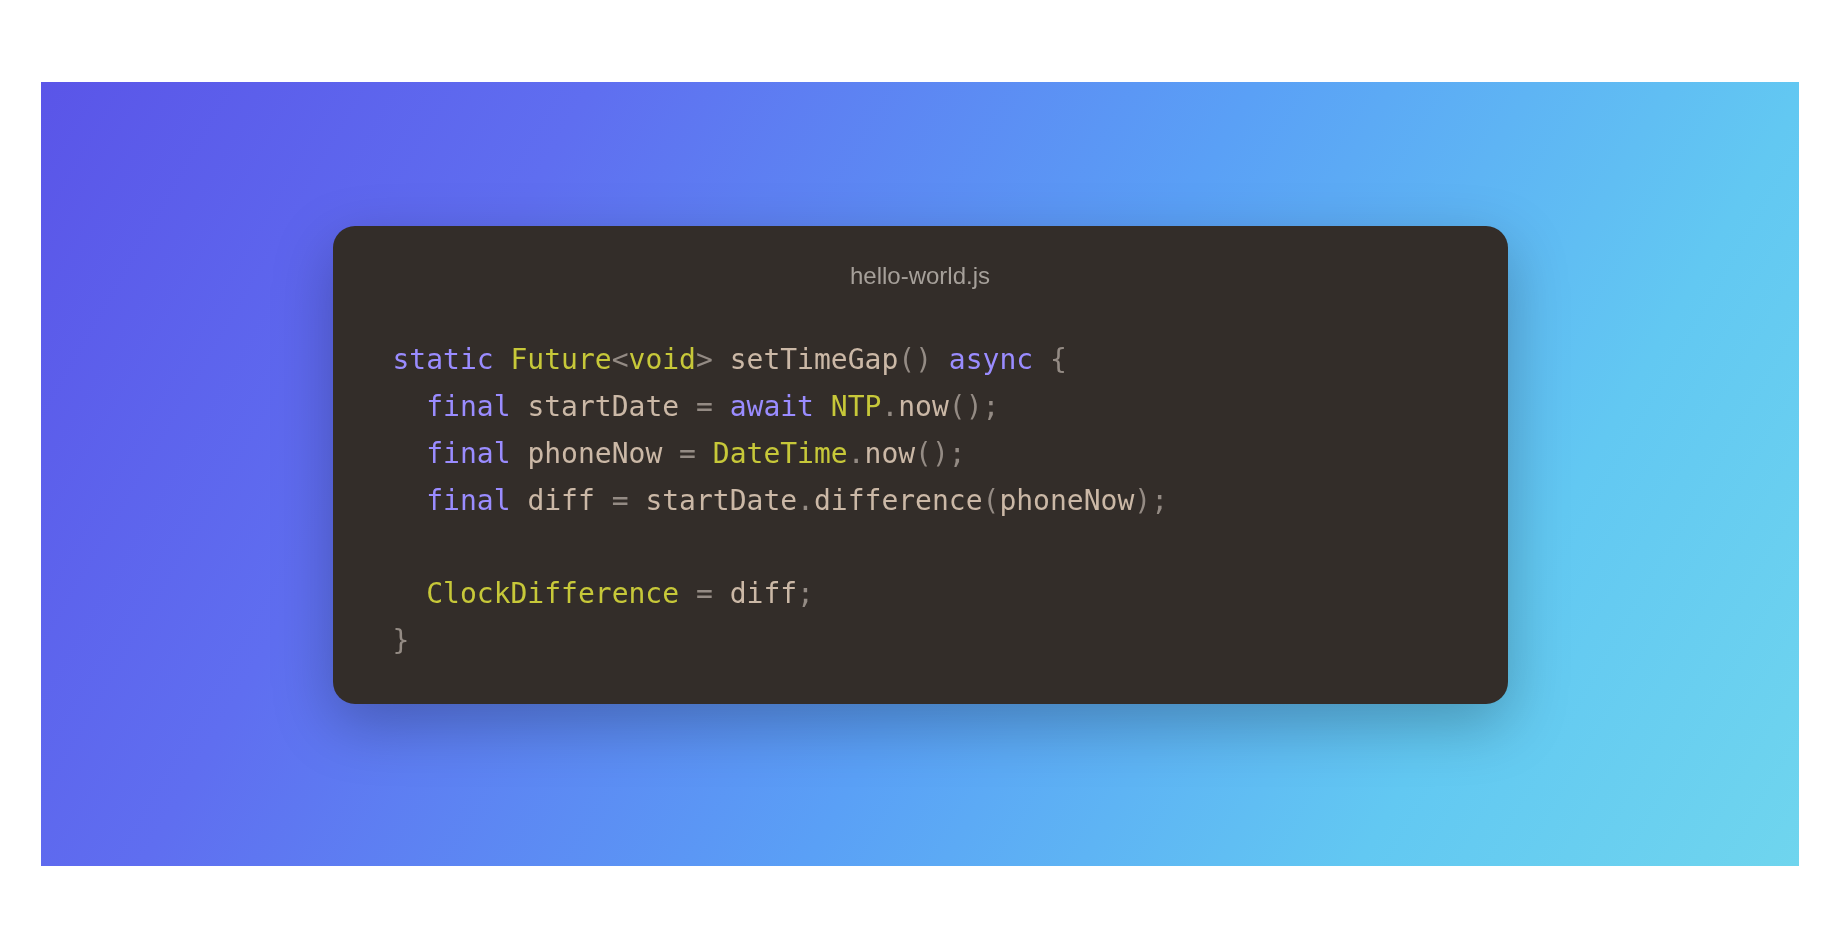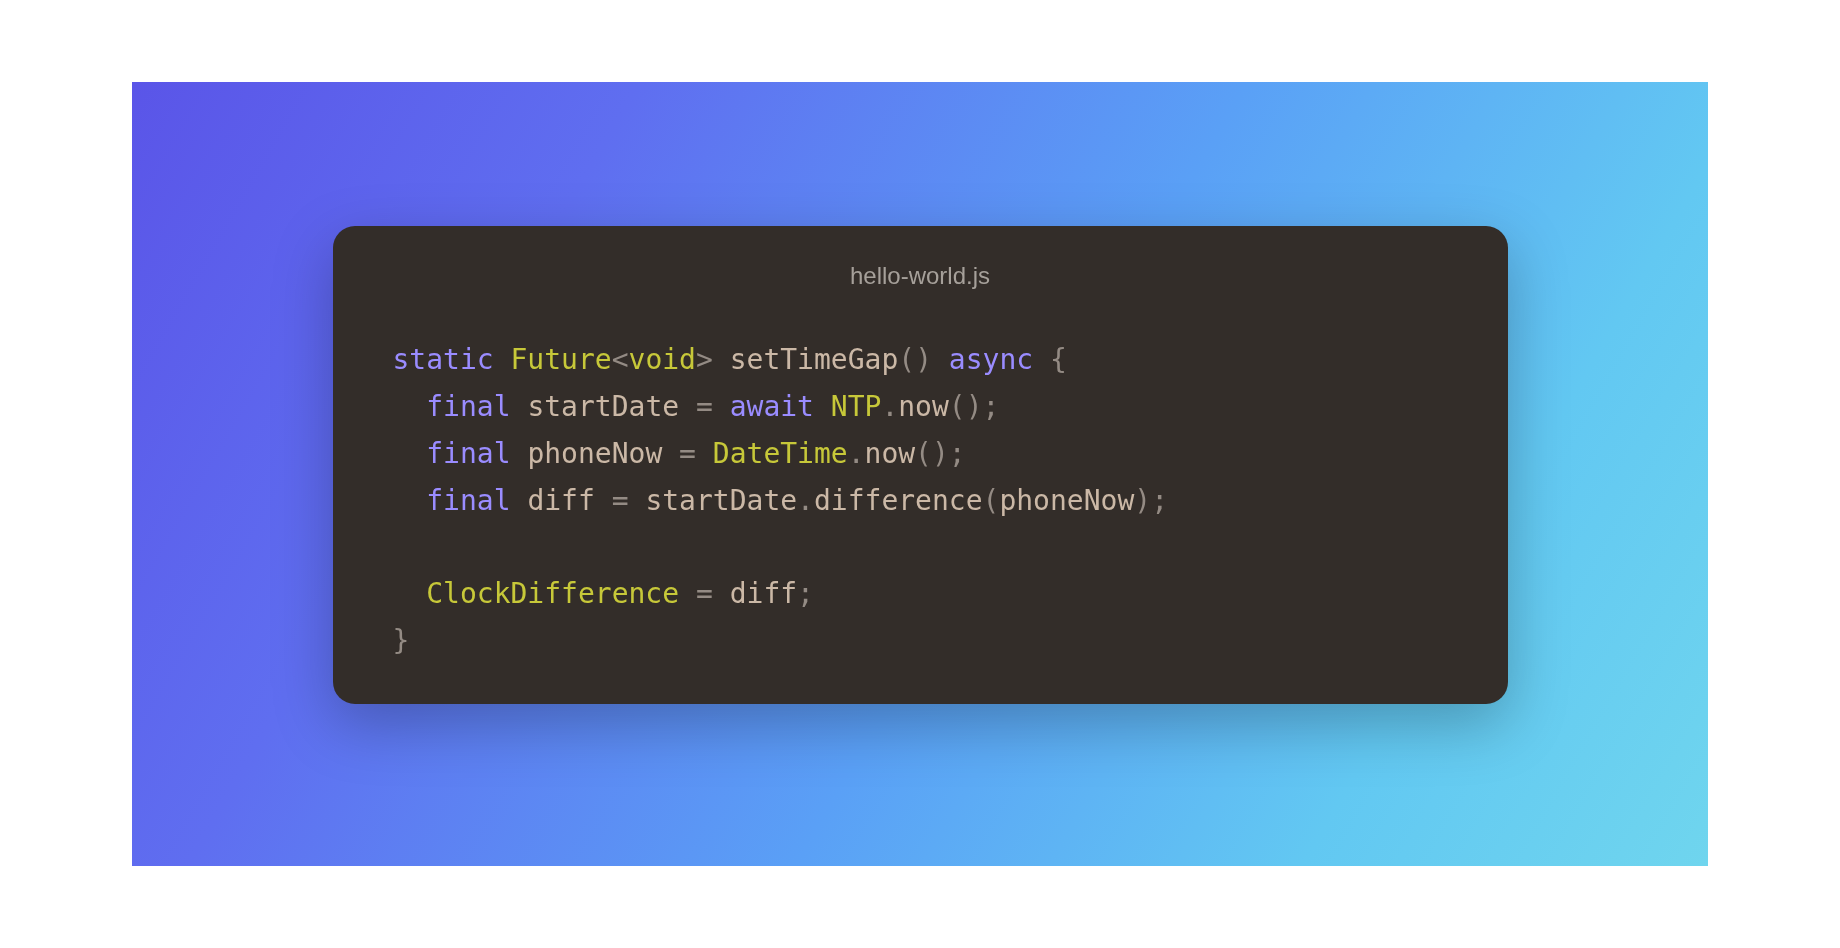--- a/index.html
+++ b/index.html
@@ -2,21 +2,21 @@
 <html><head>
   <meta charset="utf-8">
   <style>
     * { margin: 0; padding: 0; box-sizing: border-box; }
     body {
       width: 1840px; height: 948px;
       display: flex; align-items: center; justify-content: center;
       overflow: hidden;
     }
     .stage {
-      width: 1576px; height: 784px;
+      width: 1758px; height: 784px;
       background: linear-gradient(120deg, #5a55e8 0%, #5f6ef0 25%, #5aa0f6 55%, #62c8f2 80%, #6fd5ee 100%);
       display: flex; align-items: center; justify-content: center;
     }
     .code-card {
       width: 1175px;
       background: #332d29;
       border-radius: 22px;
       box-shadow: 0 20px 60px rgba(0,0,0,0.25);
       overflow: hidden;
       margin-top: -18px;

